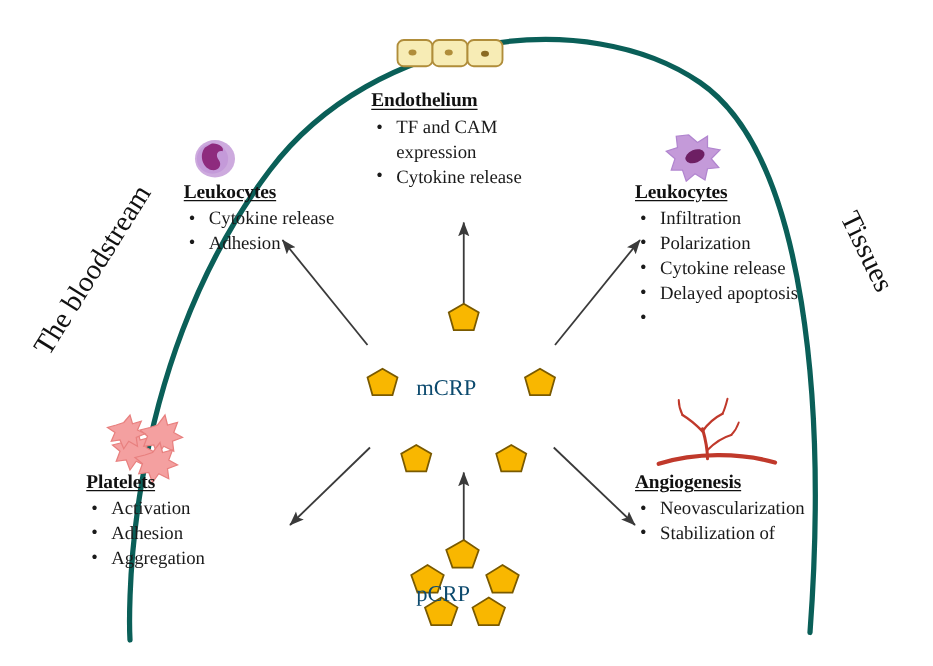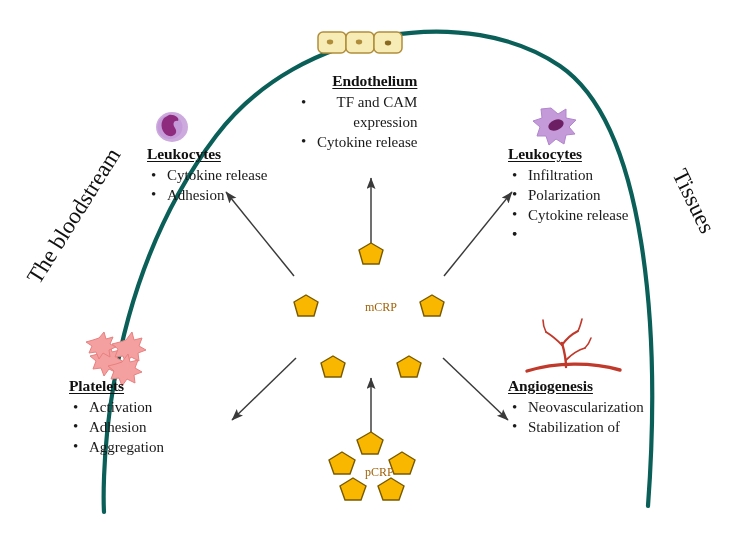--- a/index.html
+++ b/index.html
@@ -34,21 +34,21 @@
     padding-left:20px;
     white-space:nowrap;
   }
   ul.items li .bullet{
     position:absolute;left:4px;top:-0.5px;
     font-size:15px;line-height:1.33;
   }
 
   
   .cap{
-    position:absolute;font-size:12px;color:#a16207;white-space:nowrap;margin-left:32px;
+    position:absolute;font-size:18px;color:#0c4a6e;white-space:nowrap;
   }
   #mcrp-label{left:333px;top:300px;}
   #pcrp-label{left:333px;top:465px;}
 
   
   .arclabel{
     position:absolute;font-size:23px;color:#111;white-space:nowrap;
     transform-origin:0 0;
   }
   #bloodstream-label{left:22px;top:275px;transform:rotate(-58deg);}
@@ -140,36 +140,36 @@
   </svg>
 
   <div class="block" style="left:147px;top:145px;">
     <div class="heading">Leukocytes</div>
     <ul class="items">
       <li><span class="bullet">•</span><span>Cytokine release</span></li>
       <li><span class="bullet">•</span><span>Adhesion</span></li>
     </ul>
   </div>
 
-  <div class="block" style="left:297px;top:72px;text-align:right;">
+  <div class="block" style="left:297px;top:72px;">
     <div class="heading">Endothelium</div>
     <ul class="items">
       <li><span class="bullet">•</span><span>TF and CAM</span></li>
       <li style="list-style:none;"><span>expression</span></li>
       <li><span class="bullet">•</span><span>Cytokine release</span></li>
     </ul>
   </div>
 
   <div class="block" style="left:508px;top:145px;">
     <div class="heading">Leukocytes</div>
     <ul class="items">
       <li><span class="bullet">•</span><span>Infiltration</span></li>
       <li><span class="bullet">•</span><span>Polarization</span></li>
       <li><span class="bullet">•</span><span>Cytokine release</span></li>
-      <li><span class="bullet">•</span></li>
+      <li><span class="bullet">•</span><span>Delayed apoptosis</span></li>
       <li><span class="bullet">•</span></li>
     </ul>
   </div>
 
   <div class="block" style="left:69px;top:377px;">
     <div class="heading">Platelets</div>
     <ul class="items">
       <li><span class="bullet">•</span><span>Activation</span></li>
       <li><span class="bullet">•</span><span>Adhesion</span></li>
       <li><span class="bullet">•</span><span>Aggregation</span></li>

